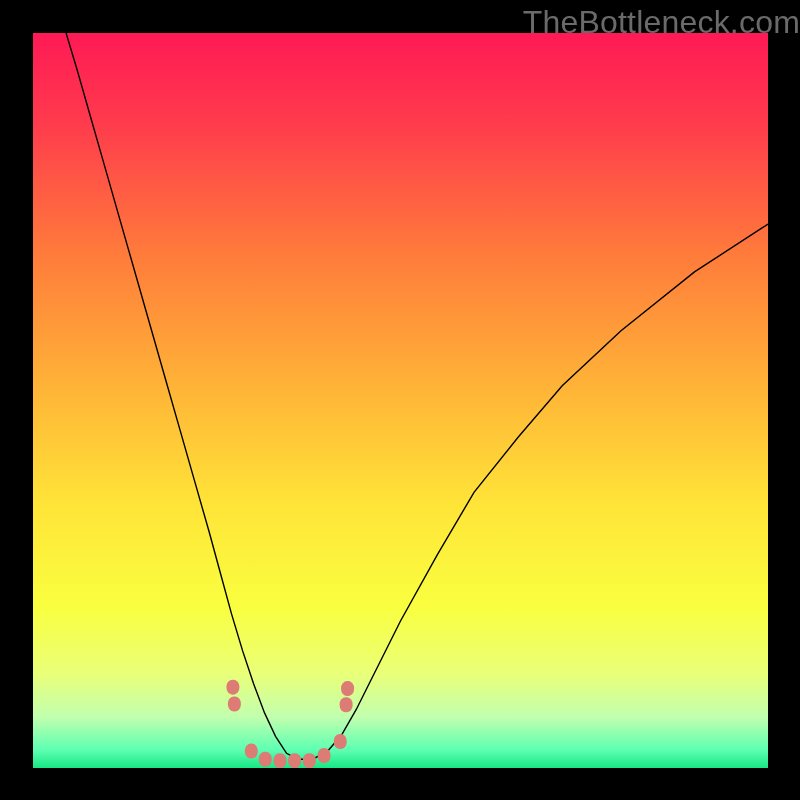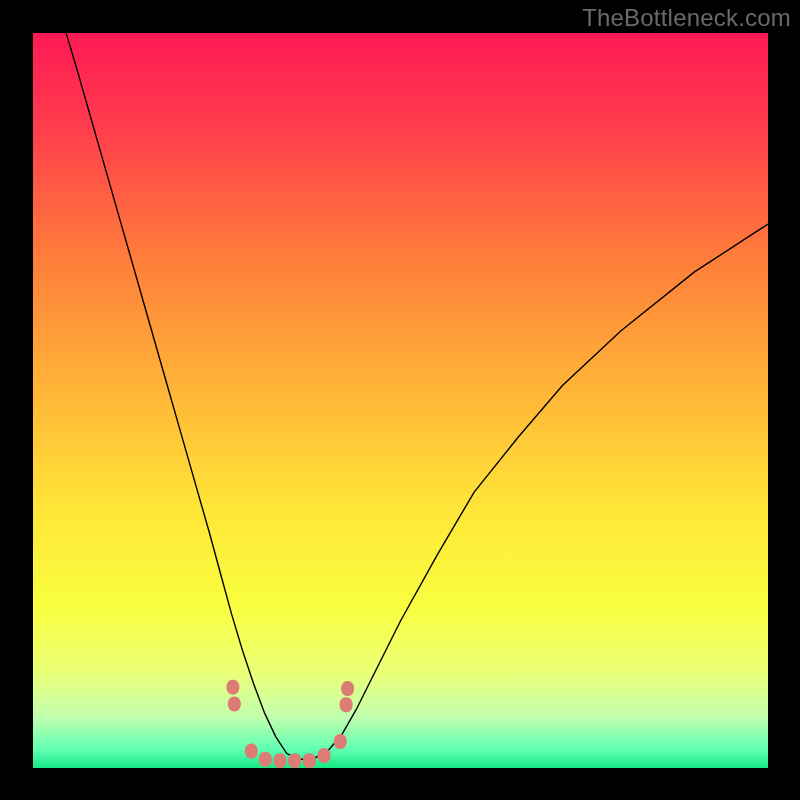--- a/index.html
+++ b/index.html
@@ -13,23 +13,23 @@
   }
   .outer {
     position: relative;
     width: 800px;
     height: 800px;
     background: #000;
   }
   .watermark {
     position: absolute;
     top: 4px;
-    right: 9px;
+    right: 0;
     color: #6a6a6a;
-    font-size: 24px;
+    font-size: 32px;
     font-weight: 400;
     letter-spacing: 0.2px;
     z-index: 10;
     user-select: none;
   }
   .plot-frame {
     position: absolute;
     left: 33px;
     top: 33px;
     width: 735px;

